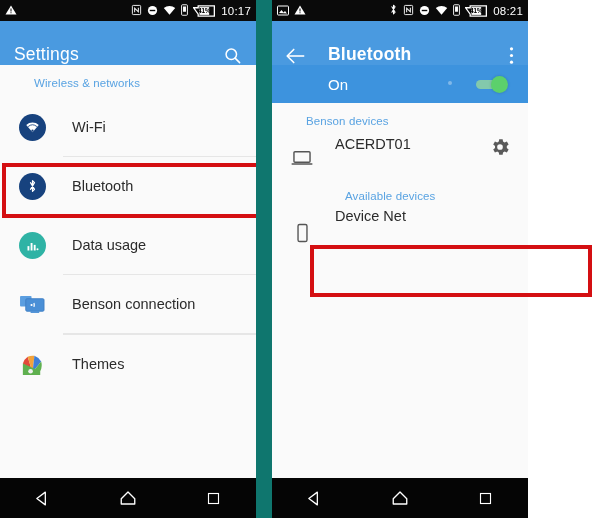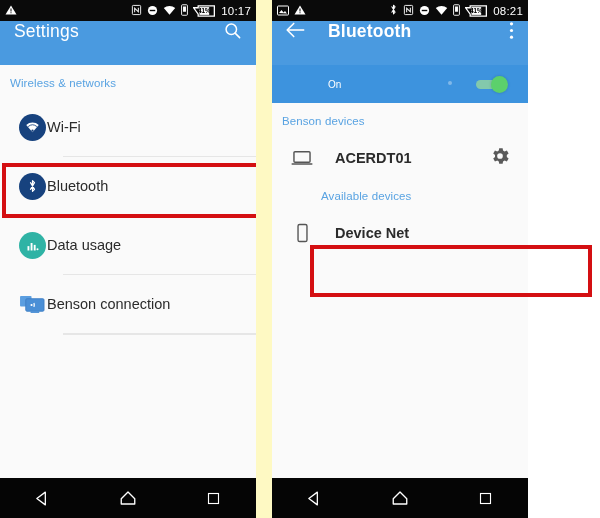--- a/index.html
+++ b/index.html
@@ -11,21 +11,21 @@
     width: 600px;
     height: 518px;
     font-family: "Liberation Sans", sans-serif;
     overflow: hidden;
     position: relative;
   }
   .screens {
     display: flex;
     width: 528px;
     height: 518px;
-    background: #fef9c3;
+    background: #0f766e;
   }
   .phone {
     position: relative;
     width: 292px;
     height: 518px;
     background: #fafafa;
     overflow: hidden;
     display: flex;
     flex-direction: column;
   }
@@ -67,21 +67,21 @@
     font-weight: bold;
     letter-spacing: -0.3px;
     top: 2px;
   }
 
   
   .appbar {
     background: #4a9ae0;
     height: 44px;
     display: flex;
-    align-items: flex-start;
+    align-items: flex-end;
     padding: 0 14px;
     flex: none;
   }
   .appbar-title {
     color: #ffffff;
     font-size: 17.5px;
     font-weight: normal;
     letter-spacing: 0.2px;
   }
   .appbar .spacer { flex: 1; }
@@ -94,21 +94,21 @@
   .toggle-row {
     background: #3d93de;
     height: 38px;
     display: flex;
     align-items: center;
     padding: 0 18px 0 56px;
     flex: none;
   }
   .toggle-label {
     color: #ffffff;
-    font-size: 10px;
+    font-size: 15px;
   }
   .toggle-switch {
     margin-left: auto;
     position: relative;
     width: 34px;
     height: 14px;
   }
   .toggle-track {
     position: absolute;
     top: 3px; left: 0;
@@ -136,41 +136,42 @@
   
   .content {
     flex: 1;
     background: #fafafa;
     overflow: hidden;
     position: relative;
   }
   .section-head {
     color: #59a3e2;
     font-size: 11.5px;
-    padding: 12px 0 9px 10px;
+    padding: 12px 0 9px 34px;
     letter-spacing: 0.1px;
   }
   .section-head.tight { padding-top: 10px; padding-bottom: 6px; margin-left: 39px; }
 
   .row {
     display: flex;
     align-items: center;
     height: 58px;
     padding: 0 17px;
     box-sizing: border-box;
     background: #fafafa;
   }
   .row .ico {
     width: 30px;
     display: flex;
     align-items: center;
     justify-content: center;
     flex: none;
   }
   .row .label {
+    margin-left: 25px;
     font-size: 14.5px;
     color: #2b2b2b;
   }
   .divider {
     height: 1px;
     background: #e6e6e6;
     margin-left: 63px;
   }
 
   
@@ -181,25 +182,23 @@
     align-items: center;
     justify-content: center;
   }
   .badge.navy { background: #17427e; }
   .badge.teal { background: #2fb3a5; }
   .badge.yellow { background: #f0c84e; }
 
   
   .drow {
     display: flex;
-    align-items: center;
     height: 44px;
     padding: 0 17px;
     box-sizing: border-box;
-    font-weight: bold;
   }
   .drow .dico {
     width: 26px;
     display: flex;
     align-items: center;
     justify-content: center;
     flex: none;
   }
   .drow .dlabel {
     margin-left: 20px;
@@ -349,20 +348,33 @@
             <rect x="12" y="19" width="9" height="1.8" fill="#4a8fd6"></rect>
           </svg>
         </span>
         <span class="label">Benson connection</span>
       </div>
       <div class="divider"></div>
 
       <div class="divider"></div>
 
 
+      <div class="row">
+        <span class="ico">
+          <svg width="27" height="27" viewBox="0 0 28 28">
+            <path d="M14 22 L4 13 A13 13 0 0 1 9 6 Z" fill="#e24a3a"></path>
+            <path d="M14 22 L9 6 A13 13 0 0 1 16 5 Z" fill="#f2a23b"></path>
+            <path d="M14 22 L16 5 A13 13 0 0 1 23 11 Z" fill="#3f7fd6"></path>
+            <path d="M14 22 L23 11 A13 13 0 0 1 22 21 Z" fill="#5fb04f"></path>
+            <path d="M4 13 L22 21 L22 25 L4 25 Z" fill="#5fb04f"></path>
+            <circle cx="12" cy="21" r="2.4" fill="#f0f0f0"></circle>
+          </svg>
+        </span>
+        <span class="label">Themes</span>
+      </div>
 
     </div>
 
     <div class="navbar">
       <span class="nav-btn">
         <svg width="17" height="17" viewBox="0 0 24 24">
             <path d="M16 3 L4 12 L16 21 Z" fill="none" stroke="#fff" stroke-width="1.8" stroke-linejoin="round"></path>
           </svg>
       </span>
       <span class="nav-btn">

